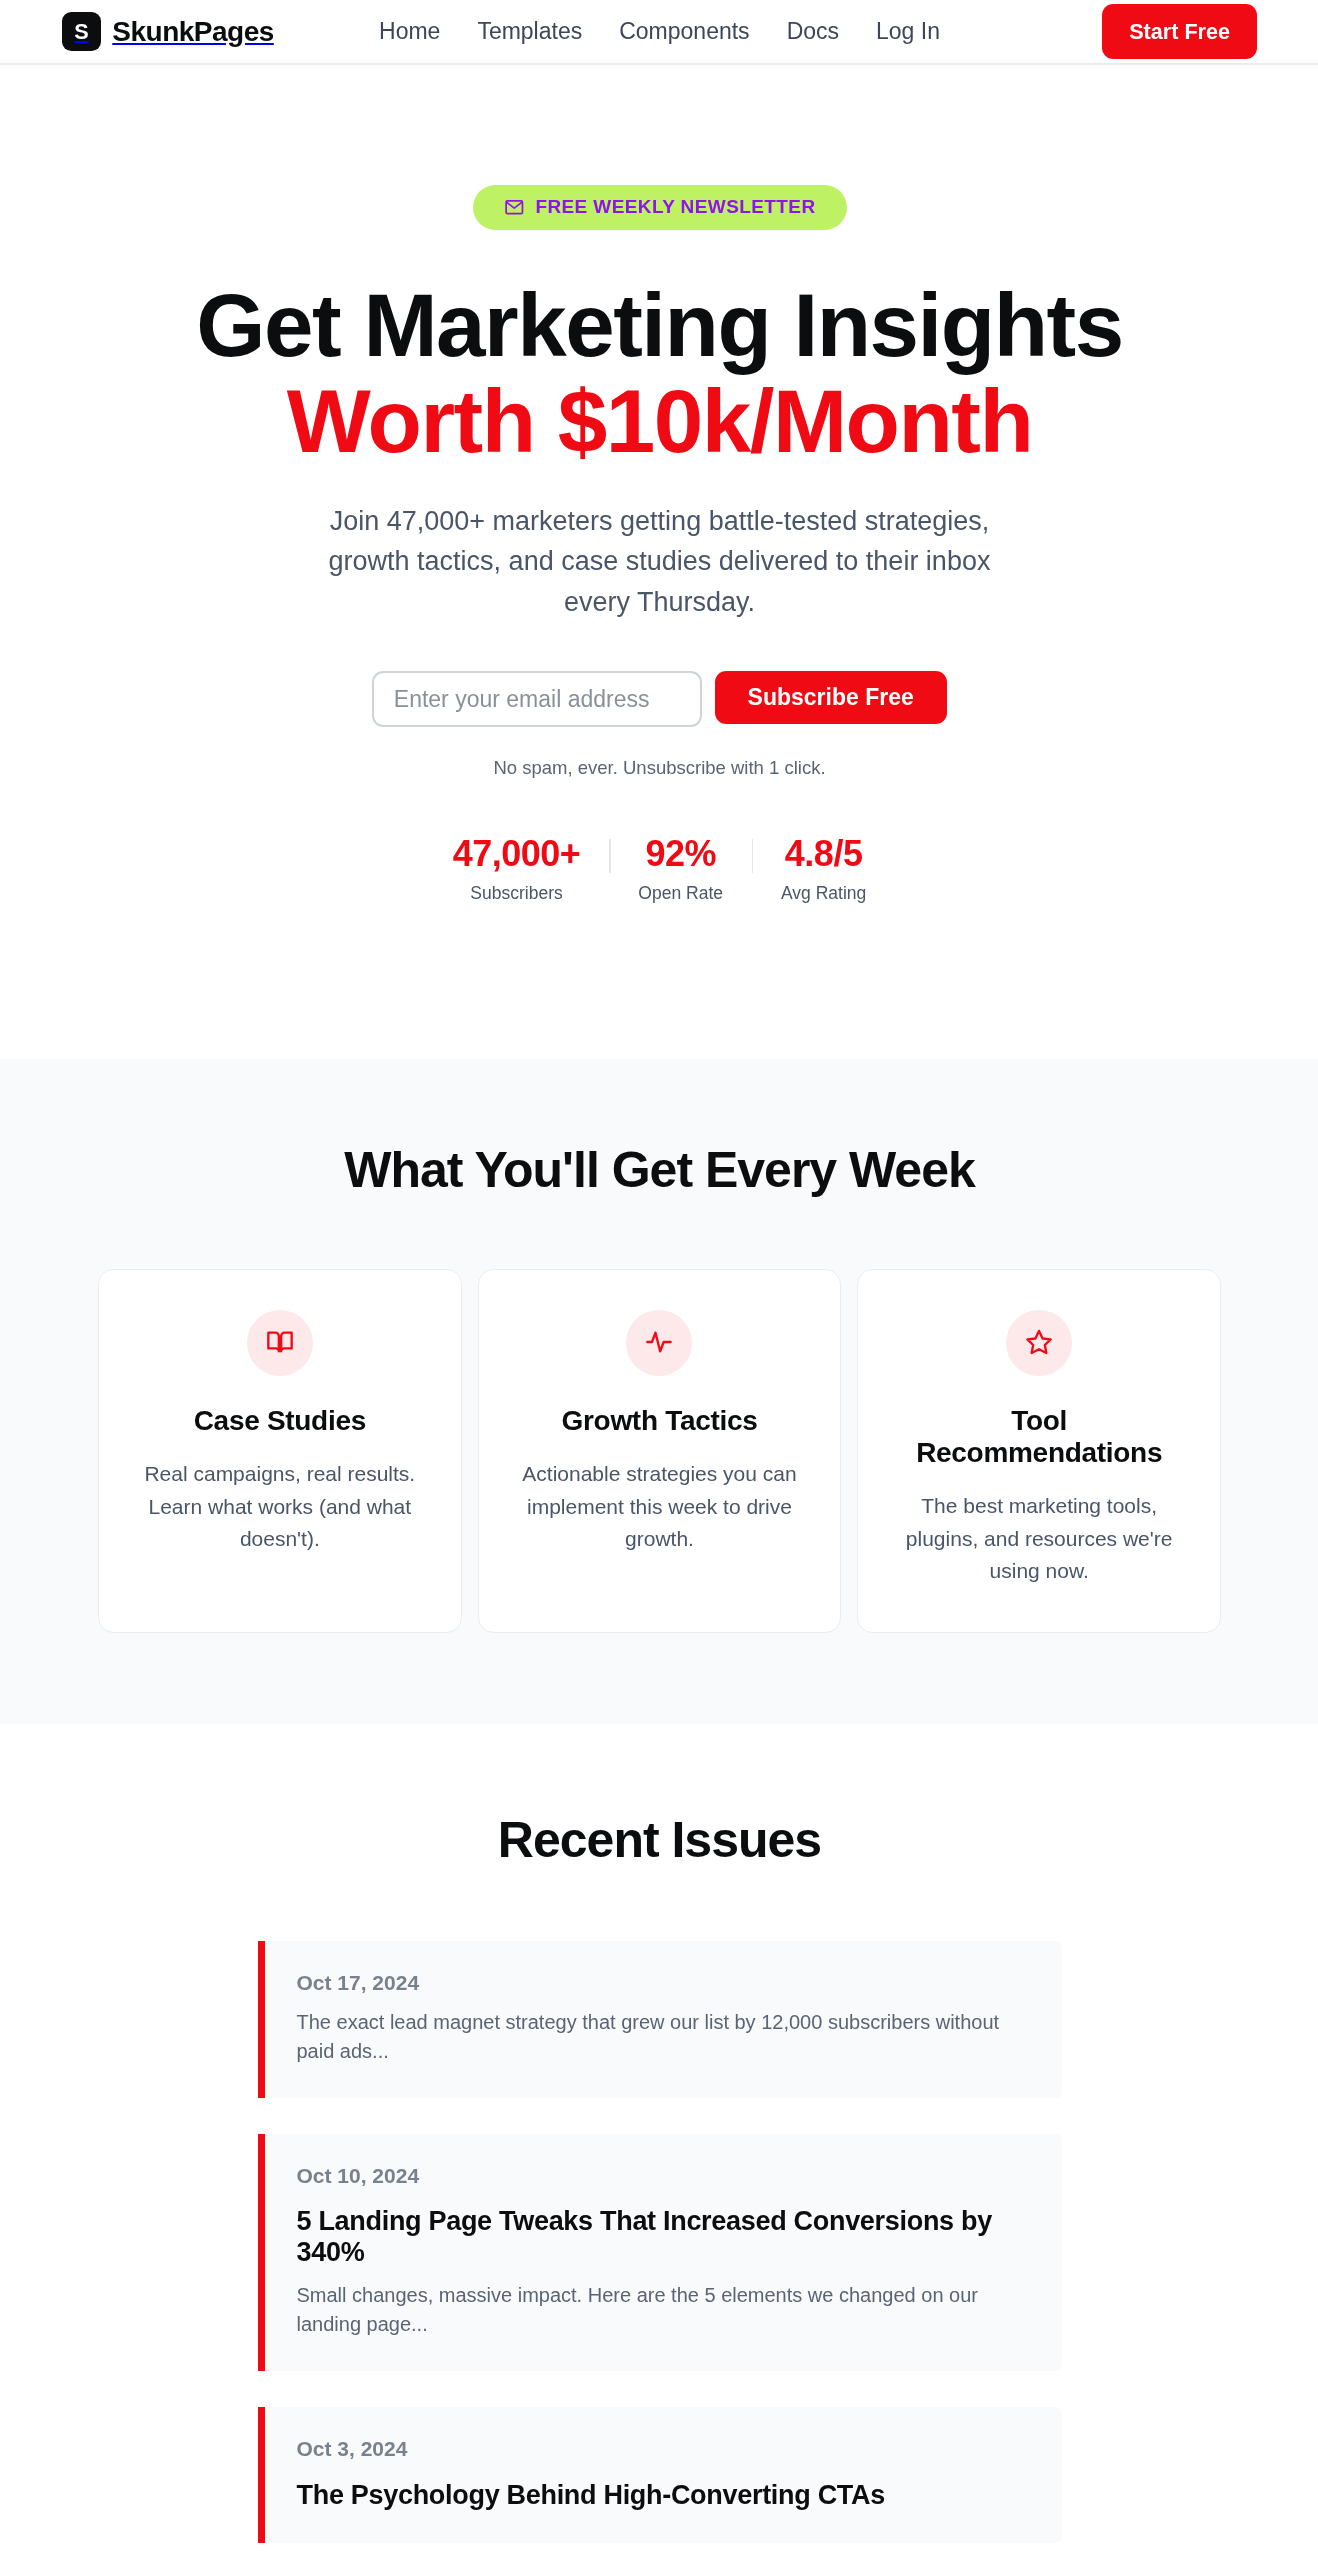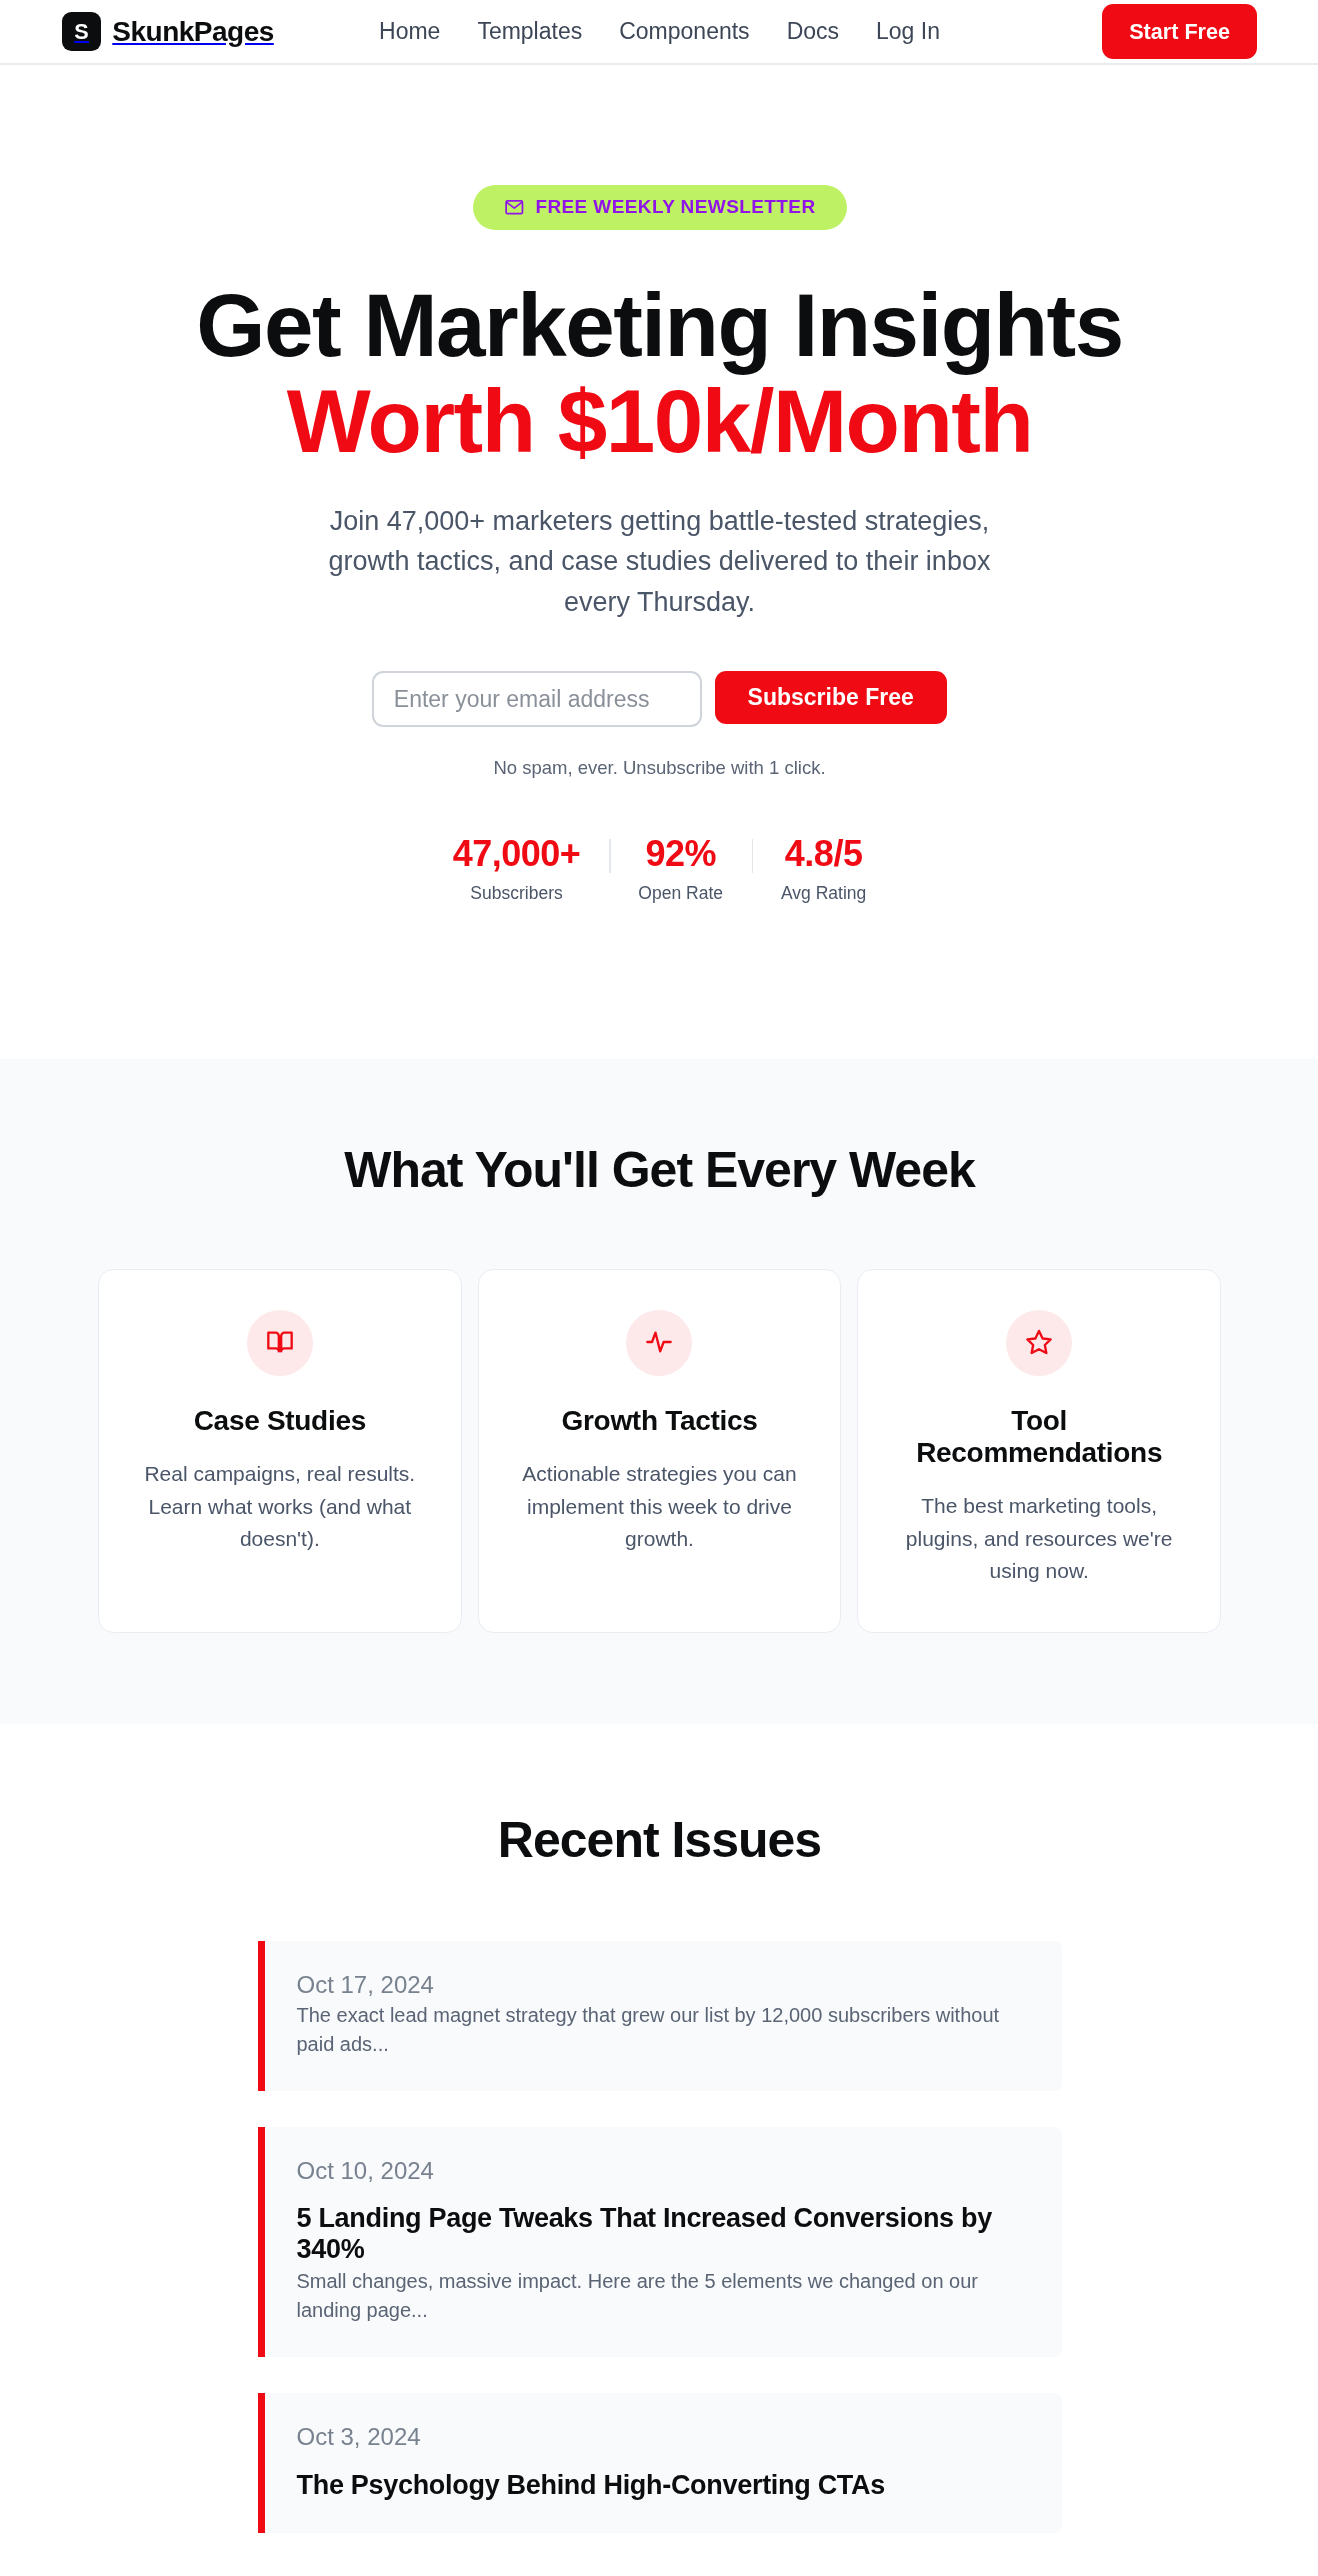--- a/index.html
+++ b/index.html
@@ -246,33 +246,34 @@
     flex-direction: column;
     gap: 36px;
   }
   .issue-card {
     background: #f8fafc;
     border-left: 7.2px solid #ef0a14;
     border-radius: 0 7.2px 7.2px 0;
     padding: 30px 33px 32px 32px;
   }
   .issue-date {
-    font-size: 24px;
+    font-size: 21px;
     color: #78828f;
+    font-weight: bold;
   }
   .issue-title {
     margin-top: 18.5px;
     font-size: 27px;
     font-weight: 900;
     color: #0b0d0e;
     letter-spacing: -0.3px;
     font-stretch: condensed;
   }
   .issue-desc {
-    margin-top: 2px;
+    margin-top: 13px;
     font-size: 20px;
     color: #5a6474;
     line-height: 1.45;
   }
 </style>
 </head>
 <body>
 
 <div class="page">
 

